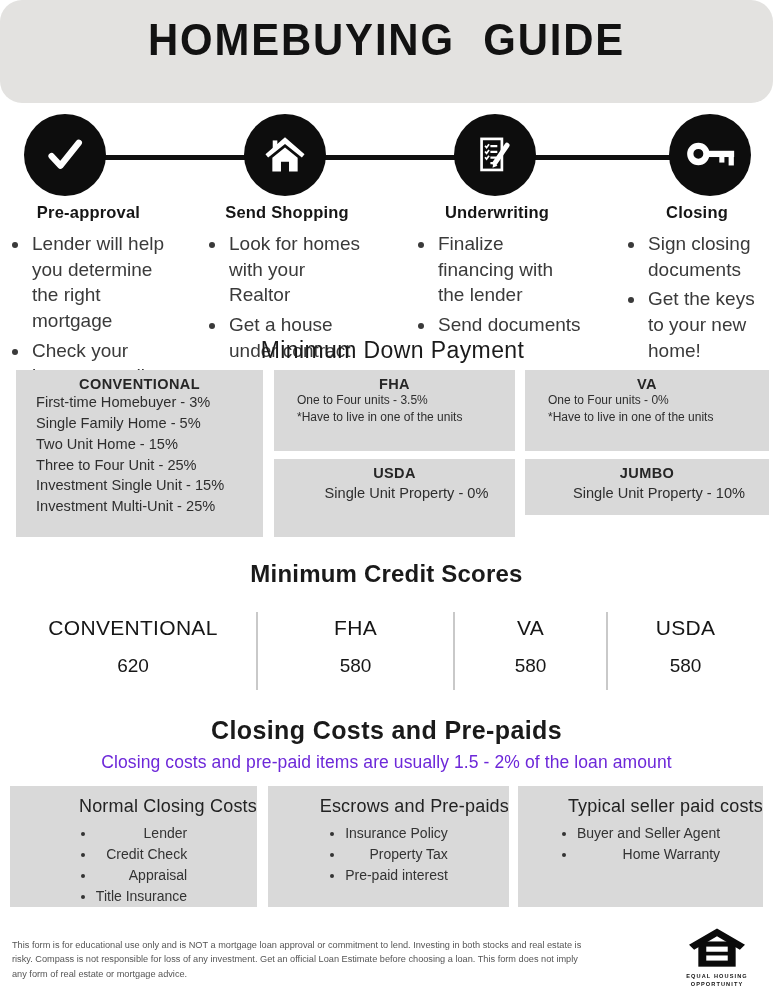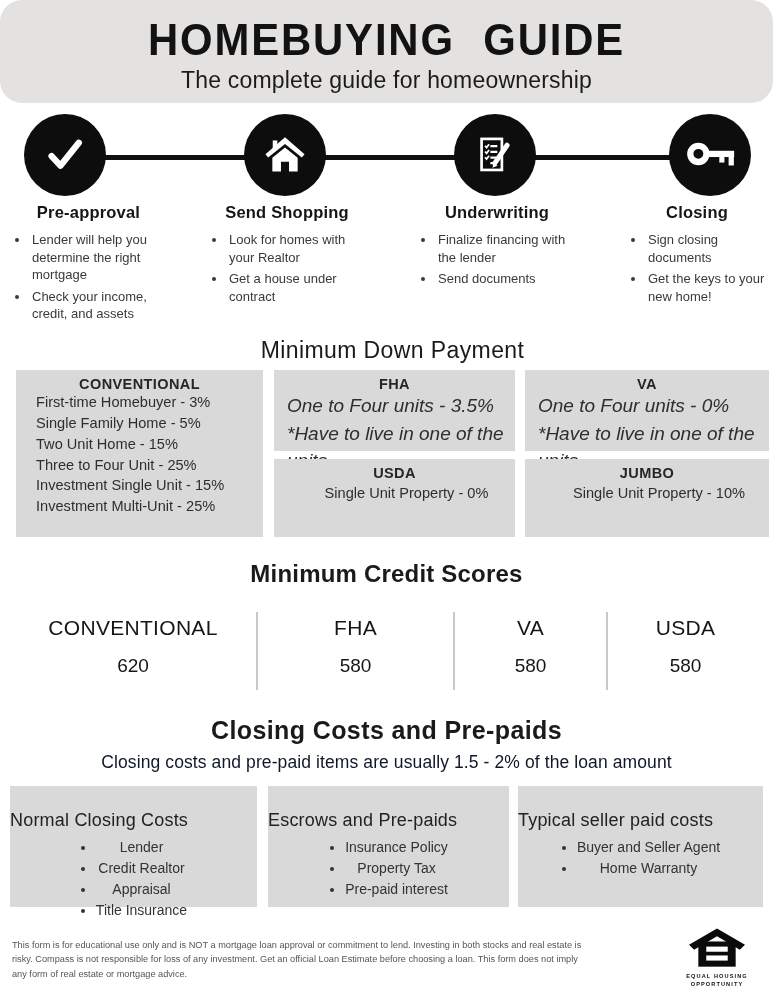--- a/index.html
+++ b/index.html
@@ -19,74 +19,73 @@
   .t-circle svg { display:block; }
   .c1 { left:24px; } .c2 { left:244px; } .c3 { left:454px; } .c4 { left:669px; }
 
   .step-col { position:absolute; top:100px; }
   .s1 { left:6px;   width:165px; }
   .s2 { left:203px; width:168px; }
   .s3 { left:412px; width:170px; }
   .s4 { left:622px; width:150px; }
   .step-title { text-align:center; font-size:16.5px; font-weight:700; color:#151515; letter-spacing:0.2px; }
   .step-col ul { margin-top:9px; padding-left:24px; }
-  .step-col li { font-size:13px; line-height:1.35; color:#3a3a3a; margin-bottom:4px; padding-left:2px; }
+  .step-col li { font-size:19px; line-height:1.35; color:#3a3a3a; margin-bottom:4px; padding-left:2px; }
 
   
   .sec-h { text-align:center; font-weight:500; color:#1a1a1a; letter-spacing:0.4px; }
 
   
   .dp { position:absolute; top:337px; left:6px; width:773px; height:210px; }
   .dp .sec-h { font-size:23px; }
   .gbox { position:absolute; background:#d9d9d9; color:#2e2e2e; }
   .gbox .bh { text-align:center; font-weight:600; font-size:14.5px; letter-spacing:0.4px; padding-top:6px; color:#262626; }
   .box-conv  { left:10px;  top:33px;  width:247px; height:167px; }
   .box-fha   { left:268px; top:33px;  width:241px; height:81px; }
   .box-va    { left:519px; top:33px;  width:244px; height:81px; }
   .box-usda  { left:268px; top:122px; width:241px; height:78px; }
-  .box-jumbo { left:519px; top:122px; width:244px; height:78px; }
+  .box-jumbo { left:519px; top:122px; width:244px; height:56px; }
   .box-conv .bl { padding-left:20px; font-size:14.6px; line-height:1.43; }
-  .lines-left { padding-left:13px; font-size:19px; line-height:1.45;font-style:italic; }
+  .lines-left { padding-left:23px; font-size:12px; line-height:1.45; }
   .line-center { text-align:center; font-size:14.6px; margin-top:4px;margin-left:24px; }
 
   
   .cs { position:absolute; top:560px; left:0; width:773px; height:150px; }
   .cs .sec-h { font-size:24px; font-weight:600; letter-spacing:0.2px; }
   .cs-table { position:absolute; top:52px; left:10px; width:753px; height:78px; display:flex; }
   .cs-cell { display:flex; flex-direction:column; align-items:center; justify-content:flex-start; padding-top:4px; }
   .cs-cell.d { border-right:2px solid #c9c9c9; }
   .w1 { width:248px; } .w2 { width:197px; } .w3 { width:153px; } .w4 { width:155px; }
   .cs-label { font-size:21px; font-weight:500; color:#161616; letter-spacing:0.3px; }
   .cs-score { font-size:19px; font-weight:500; color:#161616; margin-top:15px; }
 
   
   .cc { position:absolute; top:716px; left:0; width:773px; height:200px; }
   .cc .sec-h { font-size:25px; font-weight:600; }
-  .cc-sub { text-align:center; font-size:17.5px; font-weight:500; color:#0f172a; margin-top:7px; letter-spacing:0.1px; }
+  .cc-sub { text-align:center; font-size:17.5px; font-weight:500; color:#6d28d9; margin-top:7px; letter-spacing:0.1px; }
   .cbox { position:absolute; top:70px; background:#d9d9d9; height:121px; color:#2b2b2b; }
   .cb1 { left:10px;  width:247px; }
   .cb2 { left:268px; width:241px; }
   .cb3 { left:518px; width:245px; }
-  .cbox .ch { text-align:left; font-size:18px; font-weight:500; color:#222222; padding-top:24px; letter-spacing:0.2px; }
-  .cbox ul { width:fit-content; margin:6px auto 0 auto; text-align:center; padding-left:16px; }
+  .cbox .ch { text-align:right; font-size:18px; font-weight:500; color:#222222; padding-top:10px; letter-spacing:0.2px; }
+  .cbox ul { width:fit-content; margin:6px auto 0 auto; text-align:right; padding-left:16px; }
   .cbox li { font-size:14px; line-height:1.5; color:#333333; }
 
   
   .disclaimer { position:absolute; left:12px; top:938px; width:580px; font-size:9.2px; line-height:1.55; color:#555555; }
   .eho { position:absolute; left:686px; top:928px; width:62px; text-align:center; }
   .eho-text { font-size:5.6px; font-weight:700; letter-spacing:1.1px; color:#111111; line-height:1.35; margin-top:1px; }
 </style>
 </head>
 <body>
 
 <div class="page">
 
   <div class="header">
     <div class="main-title">HOMEBUYING GUIDE</div>
-    <div class="sub-title">The complete guide for homeownership</div>
   </div>
 
   <div class="timeline">
     <div class="t-line"></div>
 
     <div class="t-circle c1">
       <span>
         <svg width="46" height="46" viewBox="0 0 24 24">
           <path d="M5 12.6 L9.6 17.6 L19.2 5.6" stroke="#ffffff" stroke-width="3.3" fill="none" stroke-linecap="round" stroke-linejoin="round"></path>
         </svg>
@@ -215,21 +214,21 @@
   </div>
 
   <div class="cc">
     <div class="sec-h">Closing Costs and Pre-paids</div>
     <div class="cc-sub">Closing costs and pre-paid items are usually 1.5 - 2% of the loan amount</div>
 
     <div class="cbox cb1">
       <div class="ch">Normal Closing Costs</div>
       <ul>
         <li>Lender</li>
-        <li>Credit Realtor</li>
+        <li>Credit Check</li>
         <li>Appraisal</li>
         <li>Title Insurance</li>
       </ul>
     </div>
 
     <div class="cbox cb2">
       <div class="ch">Escrows and Pre-paids</div>
       <ul>
         <li>Insurance Policy</li>
         <li>Property Tax</li>

